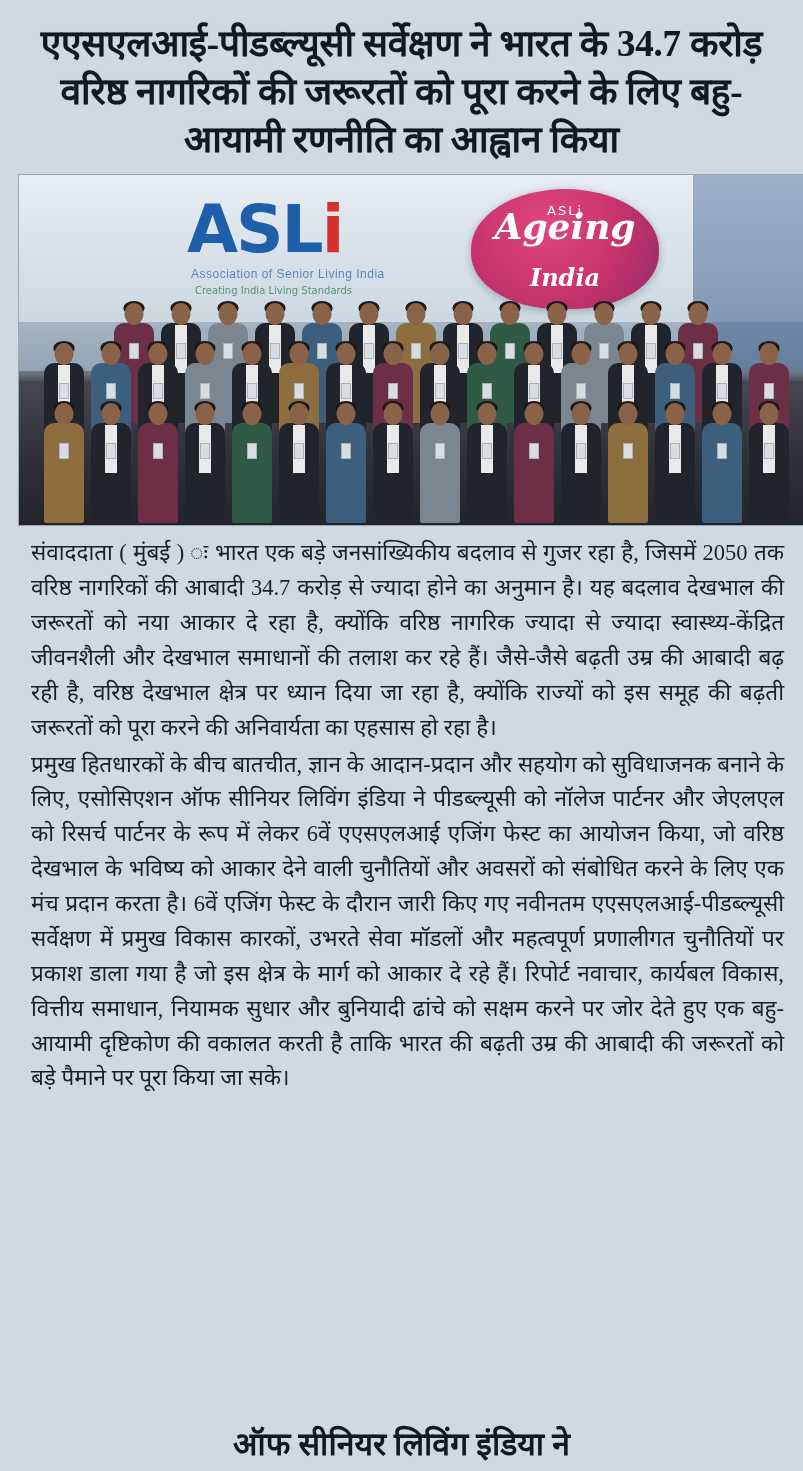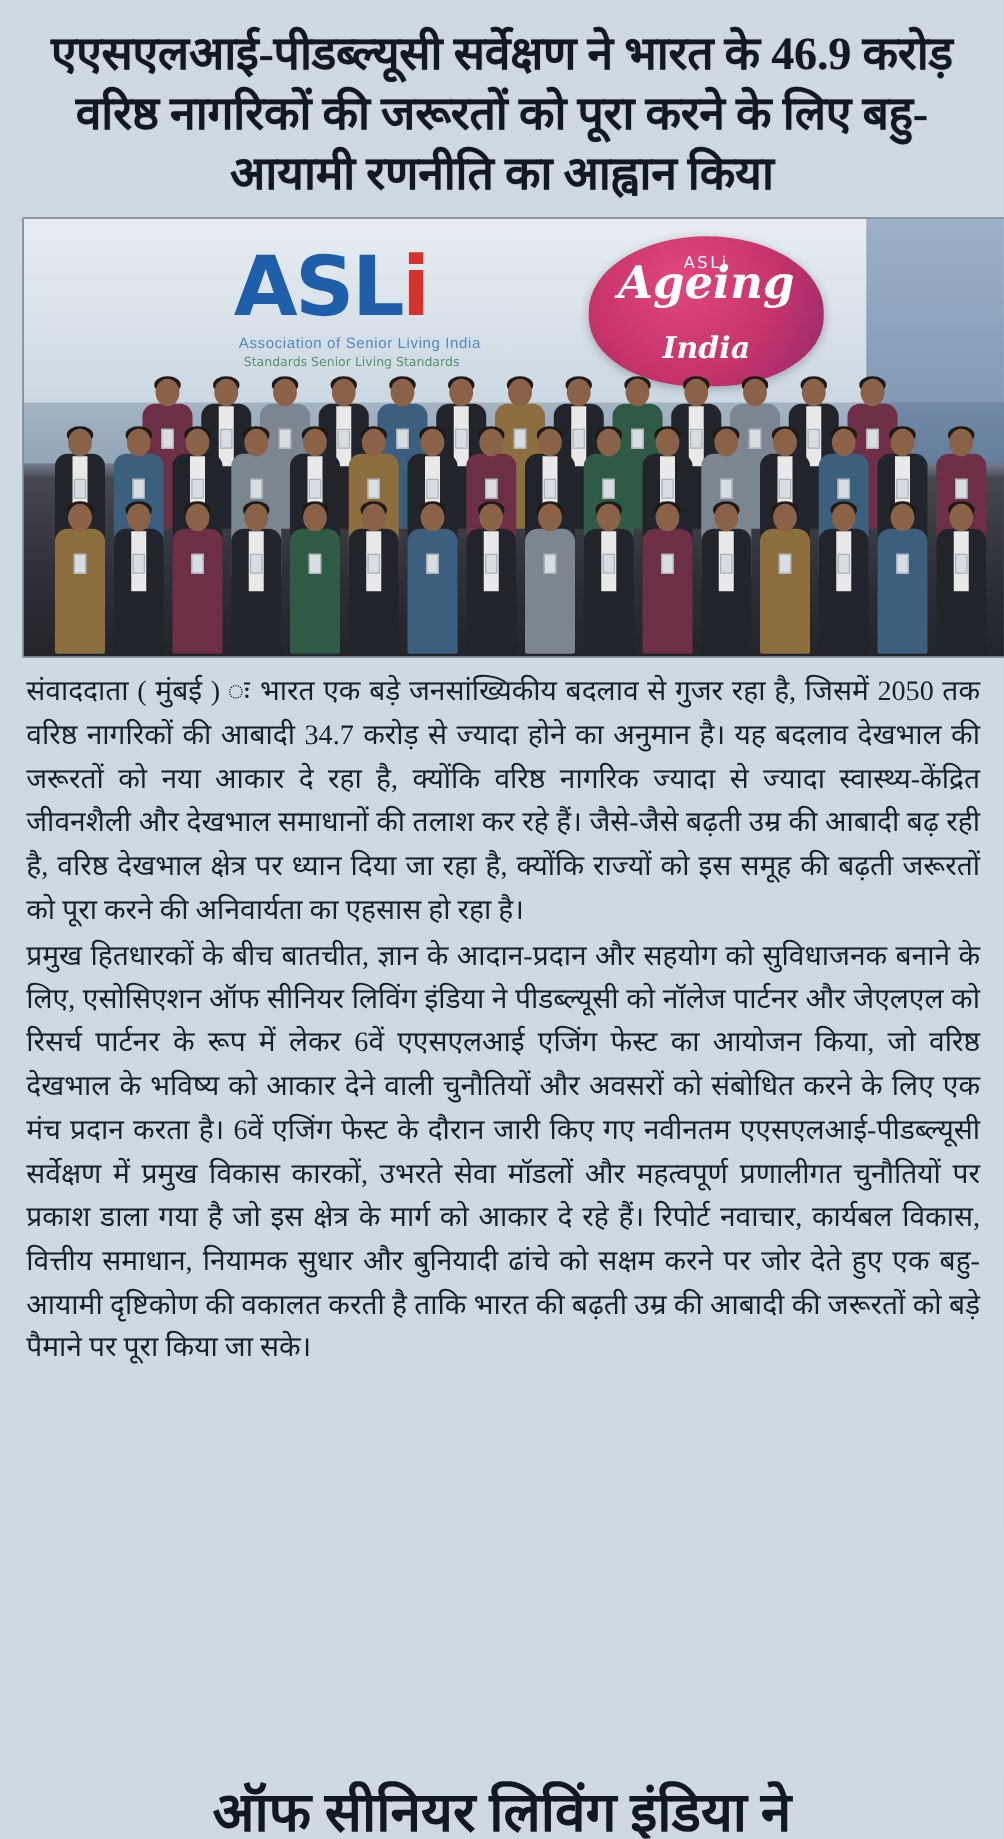--- a/index.html
+++ b/index.html
@@ -184,52 +184,52 @@
   .caption-body {
     margin: 0 auto;
     width: 765px;
     font-family: "Liberation Serif", serif;
     font-size: 22.5px;
     line-height: 1.55;
     color: #15202b;
     text-align: justify;
     text-justify: inter-word;
   }
-  .caption-body p { margin: 0 0 2px 2px; }
+  .caption-body p { margin: 0 0 2px 12px; }
   .caption-body p.first { text-indent: 0; }
   .bottom-peek {
     position: absolute;
     left: 0; right: 0; bottom: 0;
     height: 46px;
     overflow: hidden;
     text-align: center;
     font-family: "Liberation Serif", serif;
     font-weight: bold;
-    font-size: 44px;
+    font-size: 32px;
     color: #111820;
     line-height: 1.2;
   }
 </style>
 </head>
 <body>
 
 <div class="page">
 
-  <h1 class="headline">एएसएलआई-पीडब्ल्यूसी सर्वेक्षण ने भारत के 46.9 करोड़ वरिष्ठ नागरिकों की जरूरतों को पूरा करने के लिए बहु-आयामी रणनीति का आह्वान किया</h1>
+  <h1 class="headline">एएसएलआई-पीडब्ल्यूसी सर्वेक्षण ने भारत के 34.7 करोड़ वरिष्ठ नागरिकों की जरूरतों को पूरा करने के लिए बहु-आयामी रणनीति का आह्वान किया</h1>
 
   <div class="photo">
     <div class="backdrop"></div>
     <div class="backdrop2"></div>
     <div class="screen-right"></div>
     <div class="floor"></div>
     <div class="stage-edge"></div>
 
     <div class="brand-asli"><span>ASL<span class="dot">i</span></span></div>
     <div class="brand-sub">Association of Senior Living India</div>
-    <div class="brand-sub2">Standards Senior Living Standards</div>
+    <div class="brand-sub2">Creating India Living Standards</div>
 
     <div class="ageing-badge">
       <div class="t1">ASLi</div>
       <div class="t2">Ageing</div>
       <div class="t3">India</div>
     </div>
 
     <div class="row back">
       <div class="person p-f">
           <div class="body"></div>

